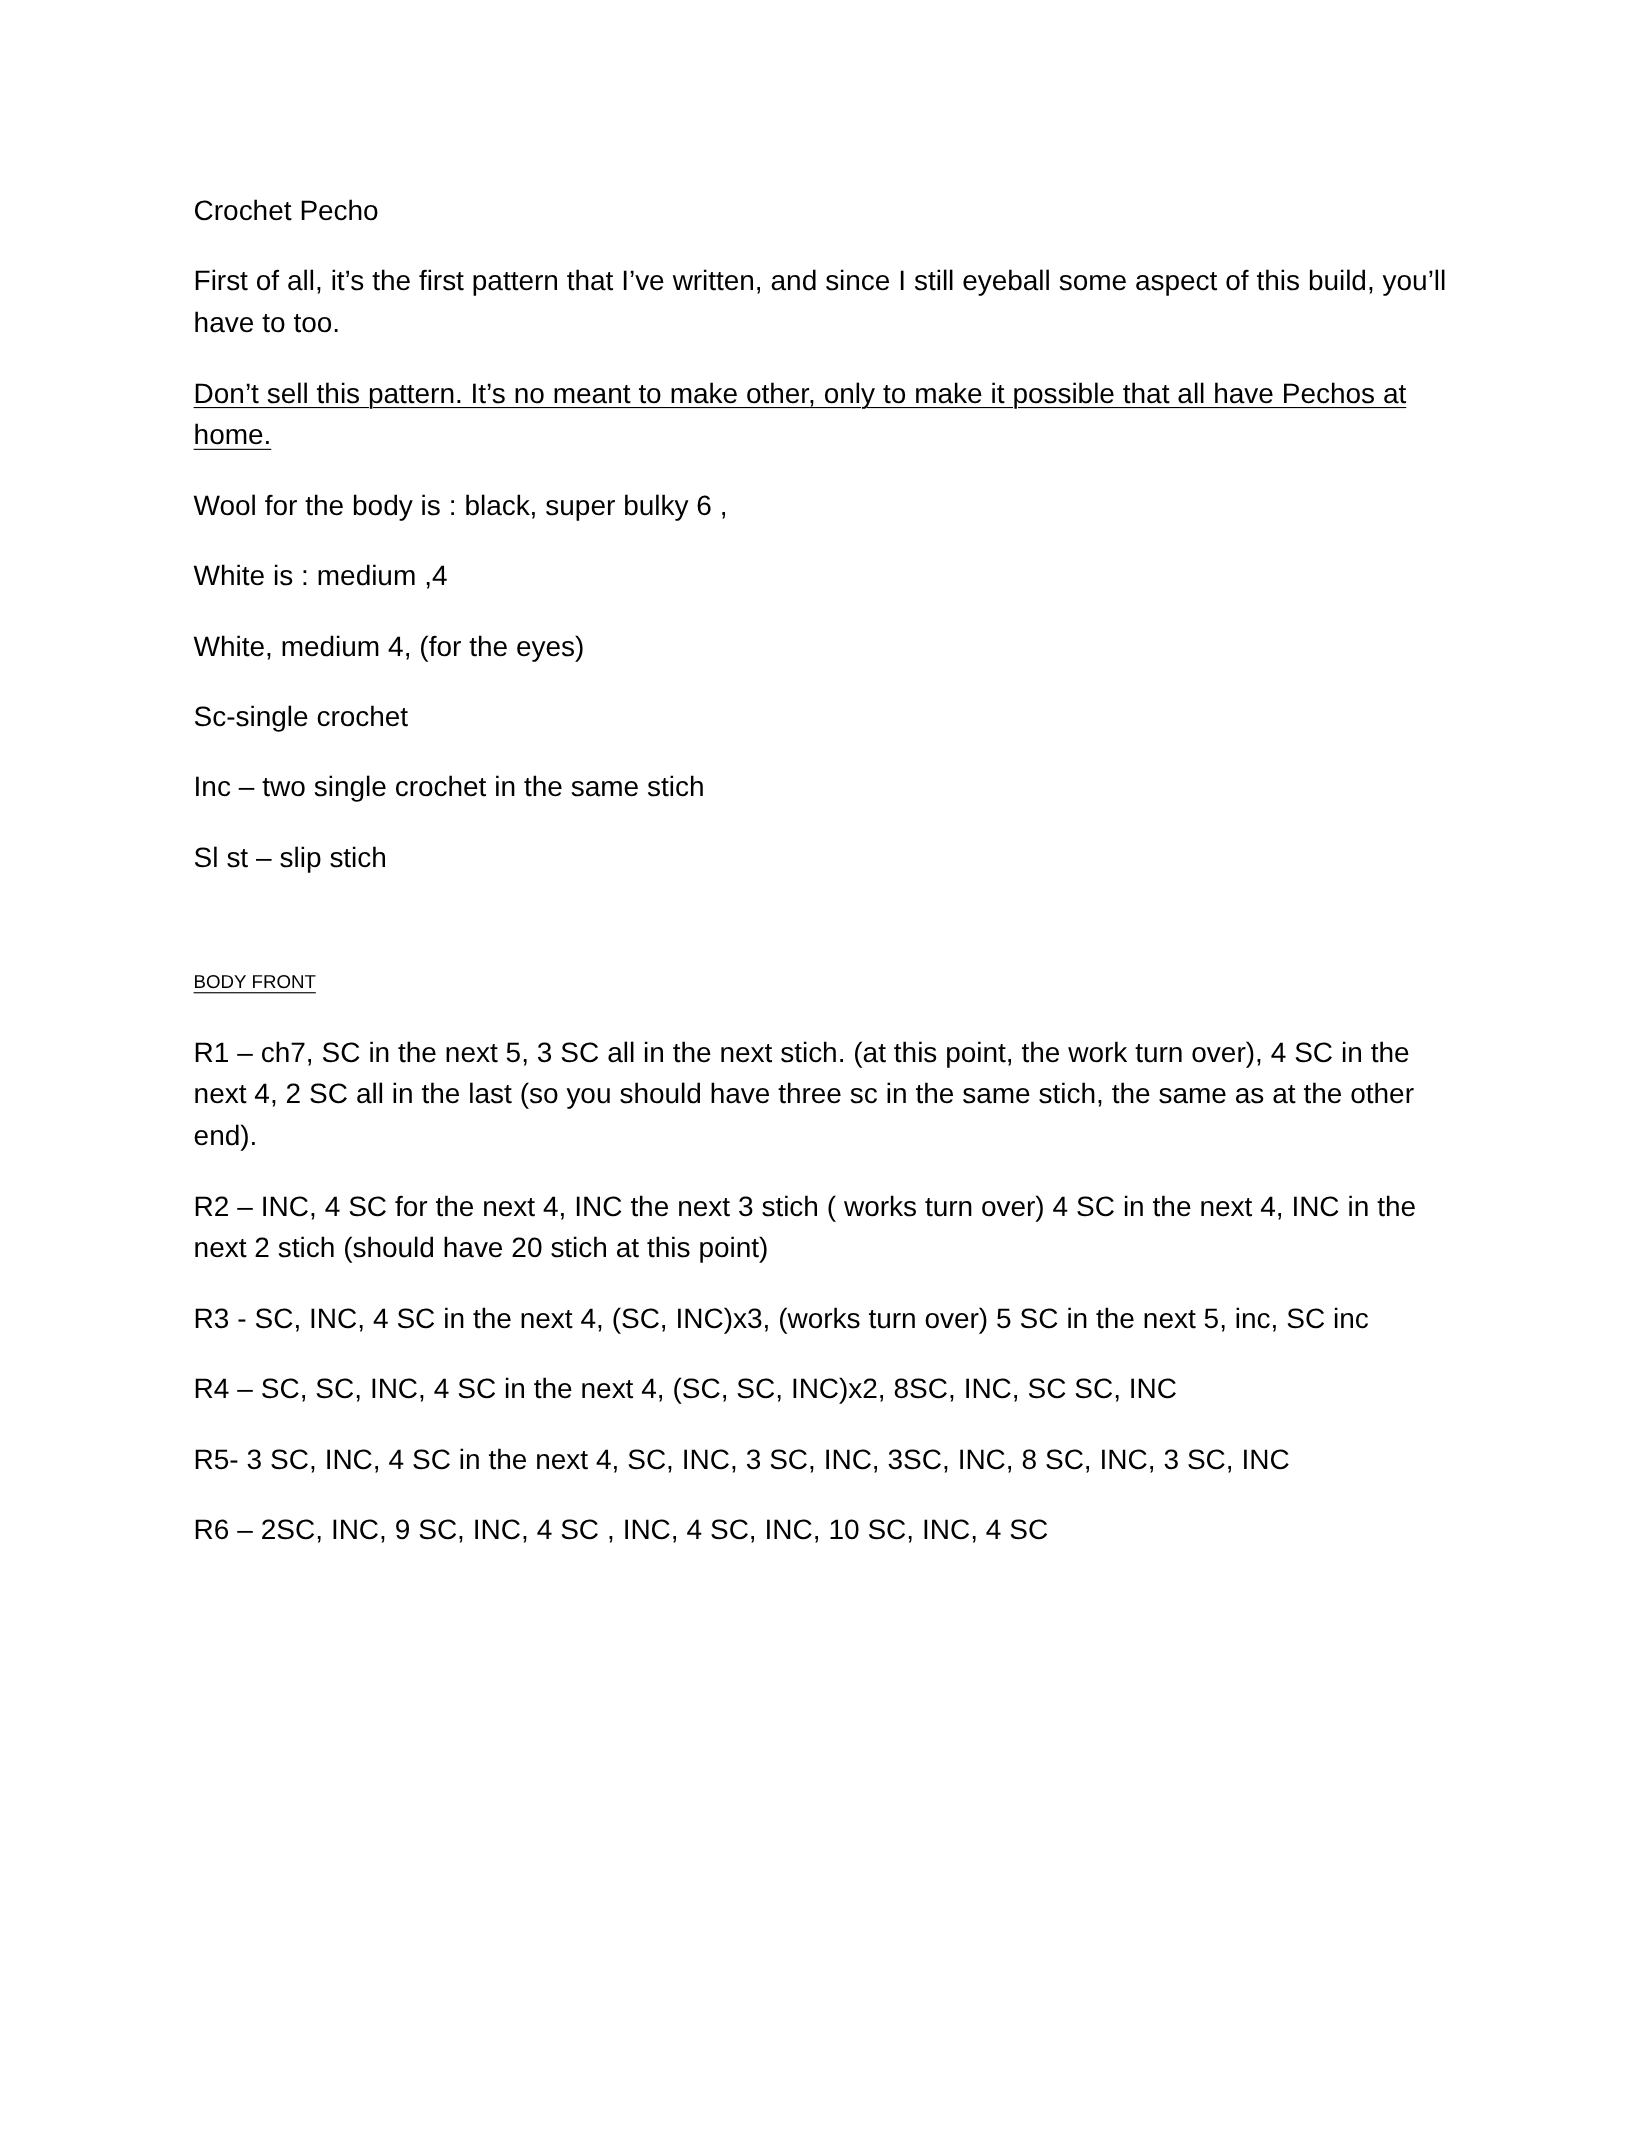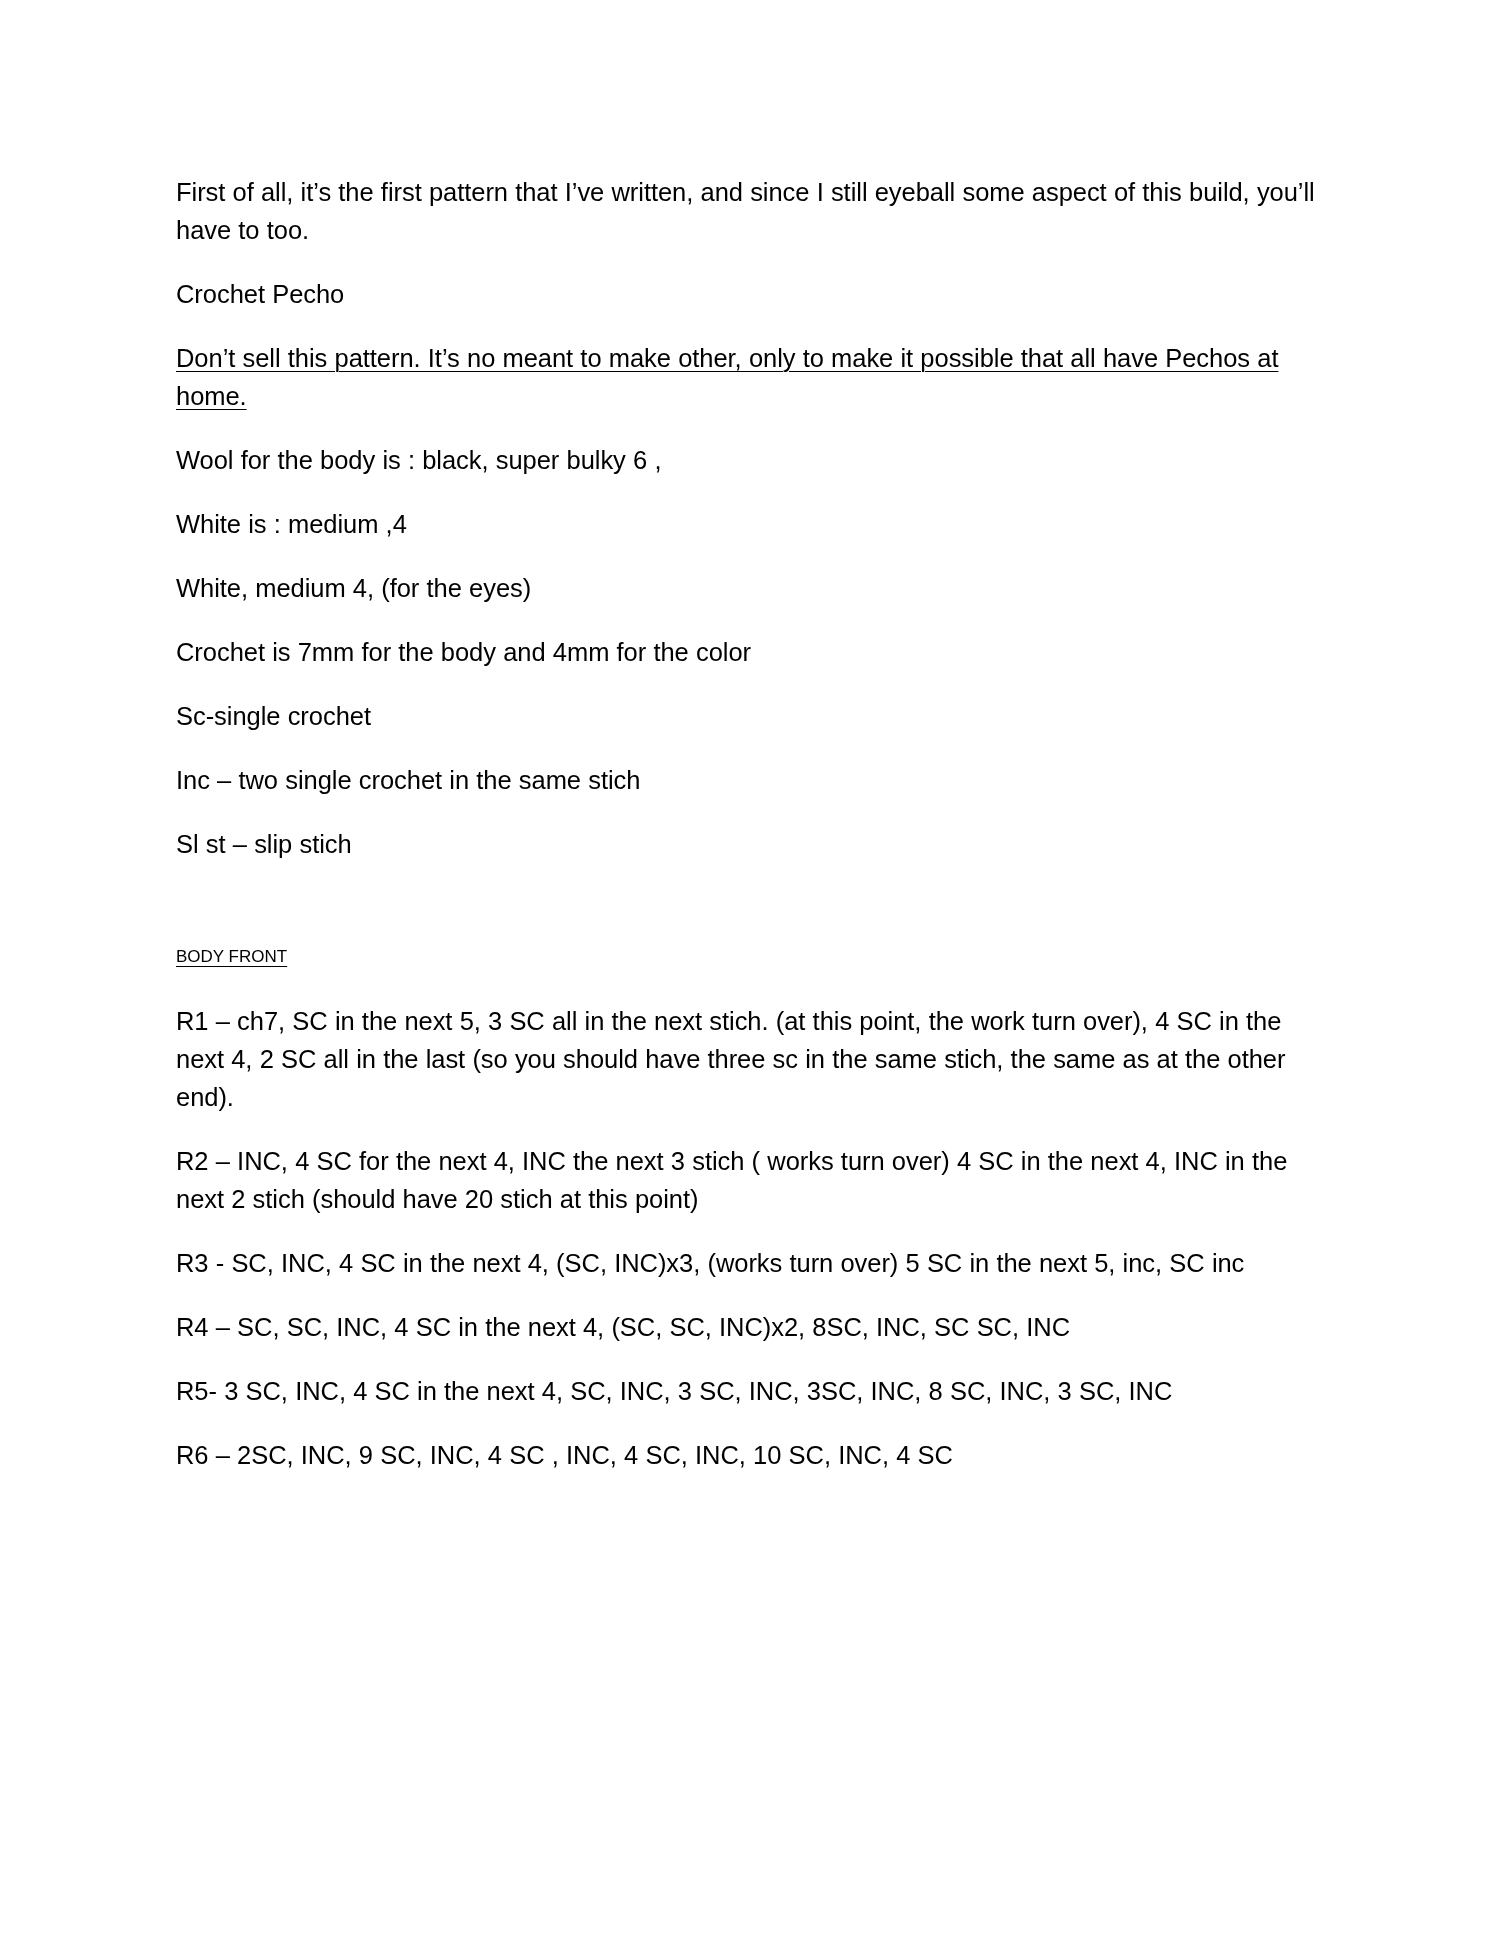--- a/index.html
+++ b/index.html
@@ -50,30 +50,29 @@
   .spacer-block {
     height: 49px;
   }
 </style>
 </head>
 <body>
 
 <div class="page">
   <div class="doc-body">
 
+    <p class="para">Crochet Pecho</p>
+
     <p class="para">First of all, it’s the first pattern that I’ve written, and since I still eyeball some aspect of this build, you’ll have to too.</p>
-
-    <p class="para">Crochet Pecho</p>
 
     <p class="para underline">Don’t sell this pattern. It’s no meant to make other, only to make it possible that all have Pechos at home.</p>
 
     <p class="para">Wool for the body is : black, super bulky 6 ,</p>
     <p class="para">White is : medium ,4</p>
     <p class="para">White, medium 4, (for the eyes)</p>
-    <p class="para">Crochet is 7mm for the body and 4mm for the color</p>
 
     <p class="para">Sc-single crochet</p>
     <p class="para">Inc – two single crochet in the same stich</p>
     <p class="para">Sl st – slip stich</p>
 
     <div class="spacer-block"></div>
 
     <p class="heading">BODY FRONT</p>
 
     <p class="para">R1 – ch7, SC in the next 5,  3 SC all in the next stich.  (at this point, the work turn over), 4 SC in the next 4, 2 SC all in the last (so you should have three sc in the same stich, the same as at the other end).</p>

